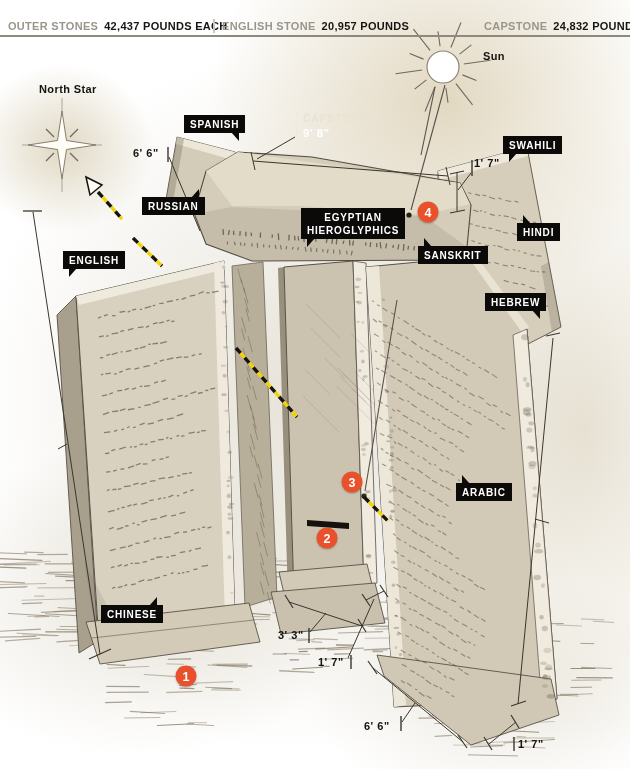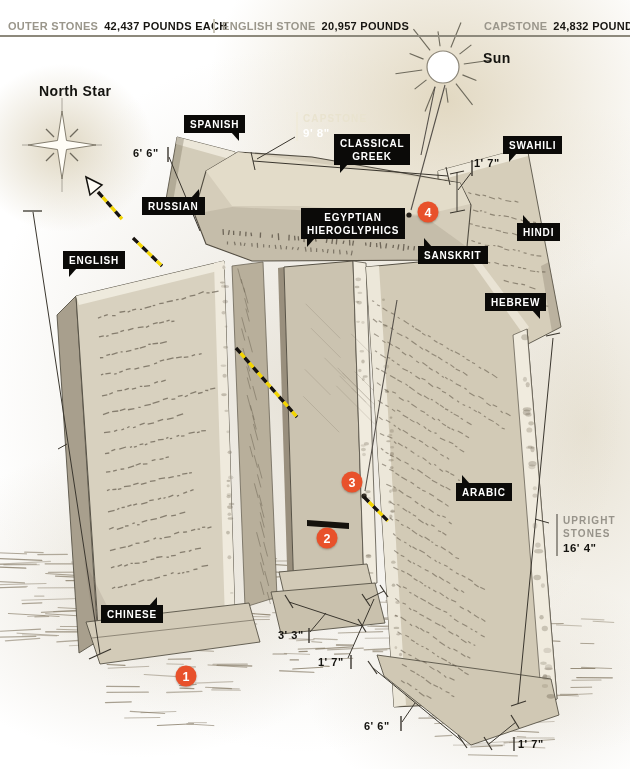--- a/index.html
+++ b/index.html
@@ -37,21 +37,21 @@
   .dim{position:absolute;z-index:10;font-weight:bold;font-size:11px;color:#14130f;
        letter-spacing:.5px;white-space:nowrap}
   .mblock{position:absolute;z-index:10;font-weight:bold;font-size:10px;line-height:1.3;
           letter-spacing:1.1px;color:var(--muted,#97938a);white-space:nowrap}
   .mblock .mval{font-size:11.5px;letter-spacing:.5px;color:#14130f;margin-top:1px}
   .mblock.right{text-align:right;border-right:2px solid var(--muted,#97938a);padding-right:5px}
   .mblock.left{text-align:left;border-left:2px solid var(--muted,#97938a);padding-left:5px}
   .mblock.light{border-left:2px solid #f0ebdb;padding-left:5px;color:#e9e3cf}
   .mblock.light .mval{color:#ffffff}
 
-  .skylabel{position:absolute;z-index:10;font-weight:bold;font-size:14px;color:#14130f;letter-spacing:.4px}
+  .skylabel{position:absolute;z-index:10;font-weight:bold;font-size:11px;color:#14130f;letter-spacing:.4px}
 
   .marker{position:absolute;z-index:13;width:21px;height:21px;border-radius:50%;
           background:var(--accent,#e8512b);color:#fff;font-weight:bold;font-size:12.5px;
           display:flex;align-items:center;justify-content:center;
           transform:translate(-50%,-50%);box-shadow:0 1px 2px rgba(40,20,5,.3)}
 </style>
 </head>
 <body>
 
 <div class="stage" style="--accent: #e8512b; --tag-bg: #0b0a08; --tag-fg: #ffffff; --muted: #97938a;">
@@ -1139,40 +1139,34 @@
     <div class="stat" style="left:484px">
       <span class="s-label">CAPSTONE</span><span class="s-value">24,832 POUNDS</span>
     </div>
   </div>
   <div class="rule"></div>
 
   <div class="skylabel" style="left:39px;top:83px">North Star</div>
   <div class="skylabel" style="left:483px;top:50px">Sun</div>
 
   <div class="tag tail-br" style="left:184px;top:115px">SPANISH</div>
-  <div class="tag wrap tail-bl" style="left:334px;top:134px;width:64px">CLASSICAL GREEK</div>
   <div class="tag tail-tr" style="left:142px;top:197px">RUSSIAN</div>
   <div class="tag wrap tail-bl" style="left:301px;top:208px;width:92px">EGYPTIAN HIEROGLYPHICS</div>
   <div class="tag tail-tl" style="left:418px;top:246px">SANSKRIT</div>
   <div class="tag tail-bl" style="left:503px;top:136px">SWAHILI</div>
   <div class="tag tail-tl" style="left:517px;top:223px">HINDI</div>
   <div class="tag tail-bl" style="left:63px;top:251px">ENGLISH</div>
   <div class="tag tail-br" style="left:485px;top:293px">HEBREW</div>
   <div class="tag tail-tl" style="left:456px;top:483px">ARABIC</div>
   <div class="tag tail-tr" style="left:101px;top:605px">CHINESE</div>
 
   <div class="mblock light" style="left:296px;top:112px">
     <div>CAPSTONE</div>
     <div class="mval">9' 8"</div>
   </div>
-  <div class="mblock left" style="left:556px;top:514px">
-    <div>UPRIGHT</div>
-    <div>STONES</div>
-    <div class="mval">16' 4"</div>
-  </div>
   <div class="dim" style="left:133px;top:147px">6' 6"</div>
   <div class="dim" style="left:474px;top:157px">1' 7"</div>
   <div class="dim" style="left:278px;top:629px">3' 3"</div>
   <div class="dim" style="left:318px;top:656px">1' 7"</div>
   <div class="dim" style="left:364px;top:720px">6' 6"</div>
   <div class="dim" style="left:518px;top:738px">1' 7"</div>
 
   <div class="marker" style="left:186px;top:676px">1</div>
   <div class="marker" style="left:327px;top:538px">2</div>
   <div class="marker" style="left:352px;top:482px">3</div>

